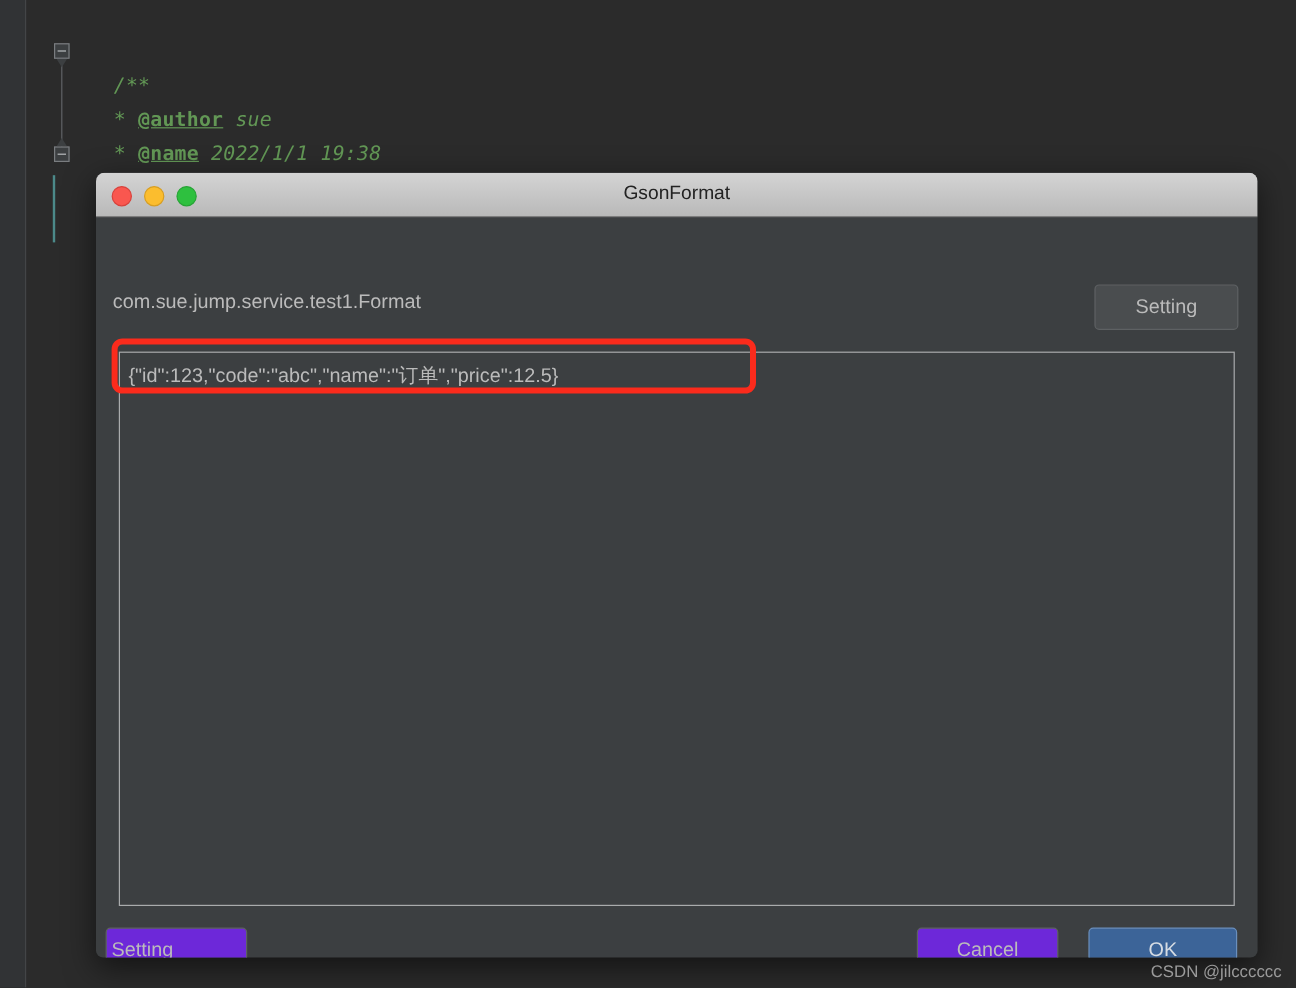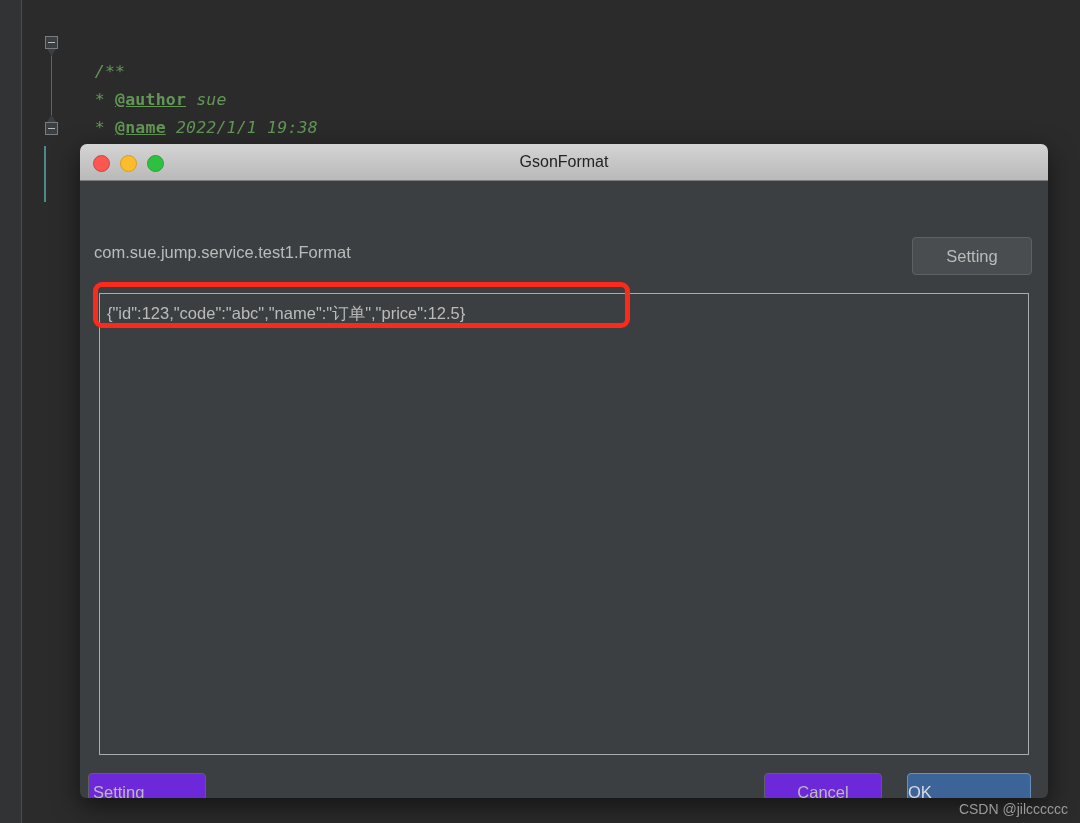--- a/index.html
+++ b/index.html
@@ -217,20 +217,21 @@
   }
   .btn-ok {
     left: 827px;
     top: 592px;
     width: 124px;
     height: 38px;
     background: #3c6498;
     border: 1px solid #6a8fbd;
     color: #d6dce3;
     line-height: 36px;
+    text-align: center;
   }
 
   
   .watermark {
     position: absolute;
     right: 12px;
     bottom: 6px;
     font-size: 14px;
     color: #9a9a9a;
   }

